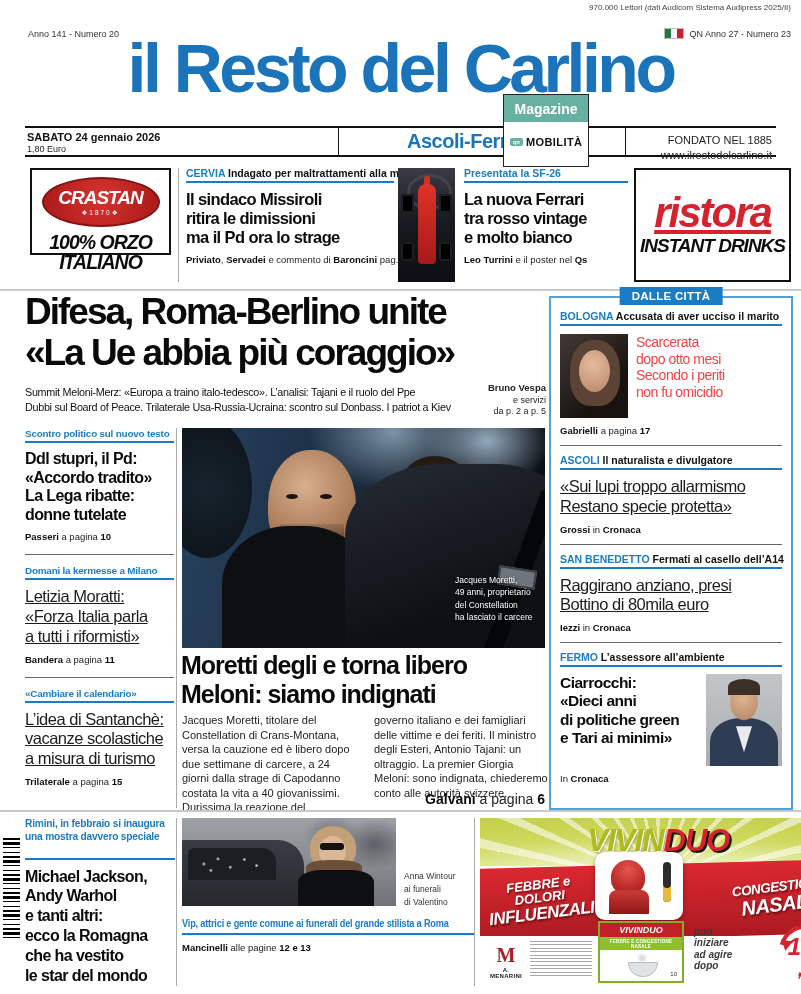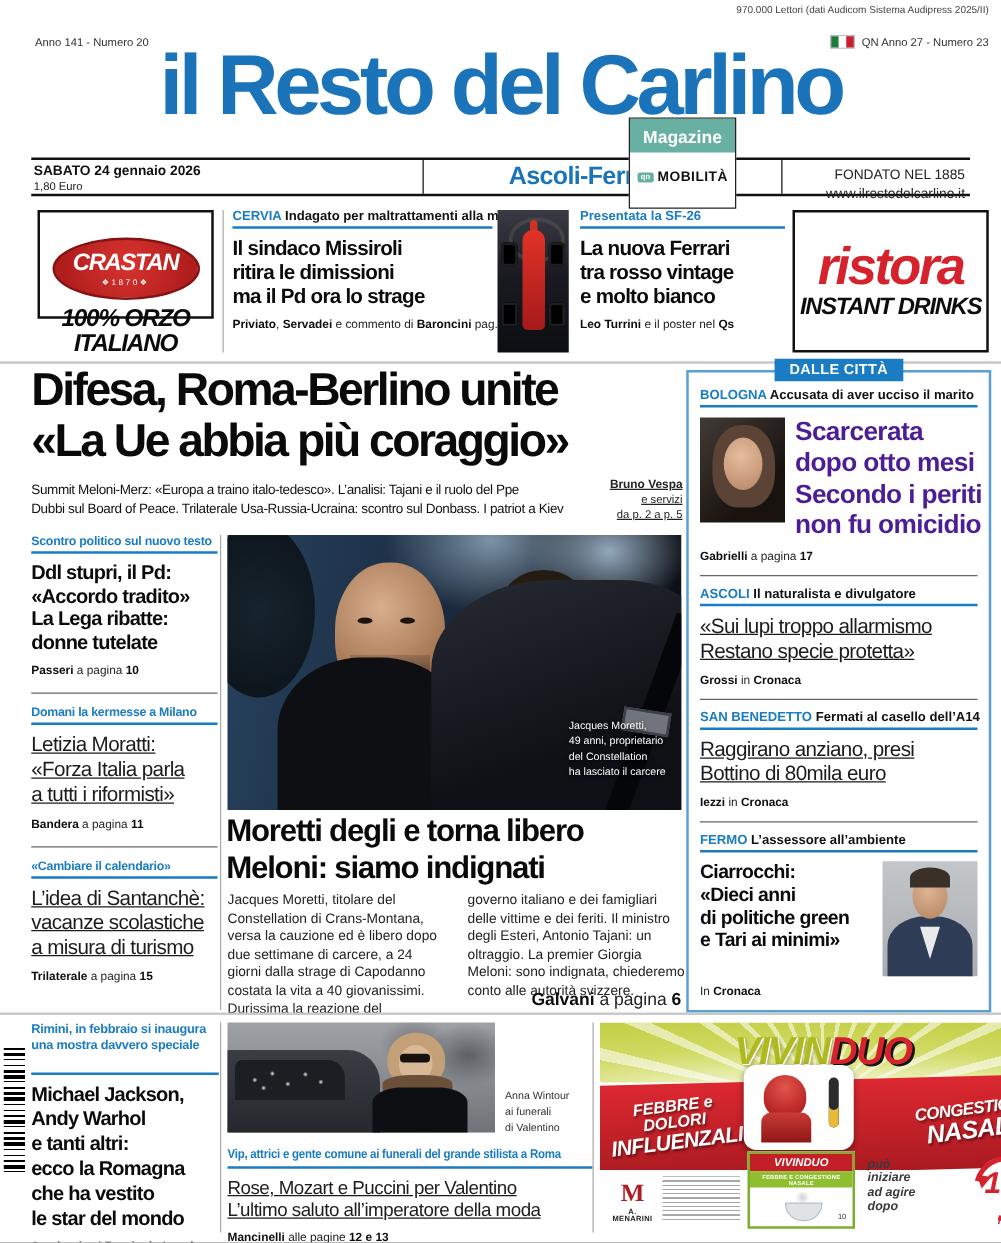--- a/index.html
+++ b/index.html
@@ -32,21 +32,21 @@
             border-top:2px solid #111;border-bottom:2px solid #111;box-sizing:border-box;}
   .dateline .dv{position:absolute;top:0;bottom:0;width:1px;background:#111;}
   .datecell{position:absolute;left:2px;top:3px;line-height:1.2;}
   .date{font-weight:700;font-size:11px;} .price{font-size:9px;color:#222;}
   .edition{position:absolute;left:315px;width:285px;top:0;bottom:0;display:flex;align-items:center;justify-content:center;gap:18px;
            color:#1b74ba;font-weight:700;font-size:20px;letter-spacing:-0.5px;}
   .founded{position:absolute;right:4px;top:5px;text-align:right;font-size:11px;color:#222;line-height:1.35;}
 
   
   .crastan{position:absolute;left:30px;top:168px;width:141px;height:87px;border:2px solid #111;
-           box-sizing:border-box;text-align:center;padding-top:20px;background:#fff;}
+           box-sizing:border-box;text-align:center;padding-top:7px;background:#fff;}
   .c-oval{width:118px;height:50px;margin:0 auto;background:radial-gradient(circle at 50% 40%,#d8342f,#b01d1d 80%);
           border-radius:50%;border:2px solid #841414;color:#fff;display:flex;flex-direction:column;align-items:center;justify-content:center;box-sizing:border-box;}
   .c-name{font-weight:700;font-style:italic;font-size:19px;letter-spacing:-1px;}
   .c-year{font-size:6.5px;letter-spacing:2px;}
   .c-claim{font-style:italic;font-weight:700;font-size:19.5px;letter-spacing:-1px;line-height:1.05;margin-top:5px;color:#0b0b0b;}
 
   .vline{position:absolute;width:1px;background:#aaa;}
 
   .kicker{font-size:10.5px;font-weight:700;color:#1a7cc2;border-bottom:2px solid #1a7cc2;padding-bottom:2px;white-space:nowrap;}
   .kicker .rest{color:#111;}
@@ -64,45 +64,45 @@
   .f-body{position:absolute;left:50%;top:16px;transform:translateX(-50%);width:18px;height:80px;
           background:linear-gradient(180deg,#e03328,#a61a1a);border-radius:8px 8px 4px 4px;}
   .f-nose{position:absolute;left:50%;top:8px;transform:translateX(-50%);width:6px;height:16px;background:#c32;border-radius:3px;}
   .f-wheel{position:absolute;width:13px;height:19px;background:#000;border-radius:3px;box-shadow:inset 0 0 0 2px #1e1e1e;}
 
   .ferstory{position:absolute;left:464px;top:167px;width:164px;}
   .ferstory .hl-b{font-size:16.5px;}
 
   .ristora{position:absolute;left:634px;top:168px;width:157px;height:114px;border:2px solid #111;box-sizing:border-box;
            display:flex;flex-direction:column;align-items:center;justify-content:center;background:#fff;}
-  .r-name{color:#d5232d;font-weight:700;font-style:italic;font-size:42px;letter-spacing:-2px;line-height:.95;}
+  .r-name{color:#d5232d;font-weight:700;font-style:italic;font-size:42px;letter-spacing:-2px;line-height:.95;text-decoration:underline;}
   .r-tag{color:#0d0d0d;font-weight:700;font-style:italic;font-size:19px;letter-spacing:-1px;margin-top:2px;}
 
   .rule-gray{position:absolute;left:0;width:801px;height:2px;background:#c9c9c9;}
 
   
   .lead-h{position:absolute;left:25px;top:291px;font-size:37px;font-weight:700;letter-spacing:-2px;line-height:1.12;
           color:#0a0a0a;white-space:nowrap;}
   .deck{position:absolute;left:25px;top:385px;font-size:10.8px;letter-spacing:-0.3px;line-height:1.38;color:#111;white-space:nowrap;}
-  .credit{position:absolute;left:468px;top:382px;width:78px;text-align:right;font-size:9px;line-height:1.3;color:#222;text-decoration:underline;}
+  .credit{position:absolute;left:468px;top:382px;width:78px;text-align:right;font-size:9px;line-height:1.3;color:#222;}
   .credit b{font-size:9.5px;}
 
   
   .panel{position:absolute;left:549px;top:296px;width:244px;height:514px;border:2px solid #5a9fd4;
          box-sizing:border-box;padding:12px 9px 0;background:#fff;}
   .panel-badge{position:absolute;top:-11px;left:50%;transform:translateX(-50%);background:#1a7cc2;color:#fff;
                font-weight:700;font-size:11.5px;padding:3px 12px;white-space:nowrap;letter-spacing:.3px;}
   .psep{border-top:1px solid #666;margin:9px 0 8px;}
   .bolrow{display:flex;gap:8px;margin-top:8px;}
   .portrait-w{width:68px;height:84px;flex:none;position:relative;overflow:hidden;
      background:linear-gradient(135deg,#423a35,#191310 70%);}
   .pw-hair{position:absolute;left:10px;top:6px;width:50px;height:66px;border-radius:45% 45% 40% 40%;background:#5b4336;}
   .pw-face{position:absolute;left:19px;top:16px;width:31px;height:42px;border-radius:50%;
      background:radial-gradient(circle at 45% 35%,#e4bd9d,#c09071 80%);}
-  .bolh{font-size:21px;font-weight:700;letter-spacing:-0.5px;line-height:1.18;white-space:nowrap;color:#4c1d95;}
+  .bolh{font-size:14px;font-weight:400;letter-spacing:-0.5px;line-height:1.18;white-space:nowrap;color:#ef4444;}
   .panel .hl-l{font-size:16.5px;}
   .fermorow{display:flex;gap:6px;margin-top:7px;}
   .fermoh{font-size:15.5px;font-weight:700;letter-spacing:-0.5px;line-height:1.18;white-space:nowrap;color:#0b0b0b;flex:1;}
   .portrait-m{width:76px;height:92px;flex:none;position:relative;overflow:hidden;background:linear-gradient(180deg,#c2c6c9,#a9adb1);}
   .pm-suit{position:absolute;left:4px;bottom:-4px;width:68px;height:52px;border-radius:45% 45% 0 0;background:#2e3c55;}
   .pm-shirt{position:absolute;left:30px;bottom:14px;width:16px;height:26px;background:#e8eaec;clip-path:polygon(0 0,100% 0,50% 100%);}
   .pm-face{position:absolute;left:24px;top:10px;width:28px;height:36px;border-radius:50%;
      background:radial-gradient(circle at 45% 40%,#dcb392,#b98a68 85%);}
   .pm-hair{position:absolute;left:22px;top:5px;width:32px;height:16px;border-radius:50% 50% 0 0;background:#3a3028;}
 
@@ -495,24 +495,20 @@
       <div class="v-coat"></div>
     </div>
     <div class="vcaption">
       <div>Anna Wintour</div>
       <div>ai funerali</div>
       <div>di Valentino</div>
     </div>
     <div class="vkick">
       <span>Vip, attrici e gente comune ai funerali del grande stilista a Roma</span>
     </div>
-    <div class="hl-l">
-      <div>Rose, Mozart e Puccini per Valentino</div>
-      <div>L’ultimo saluto all’imperatore della moda</div>
-    </div>
     <div class="byline">
       <b>Mancinelli</b><span> alle pagine </span><b>12 e 13</b>
     </div>
   </div>
 
   <span class="vline" style="left:474px;top:818px;height:168px"></span>
 
   <div class="ad2">
     <div class="adtop"></div>
     <div class="vbrand">

